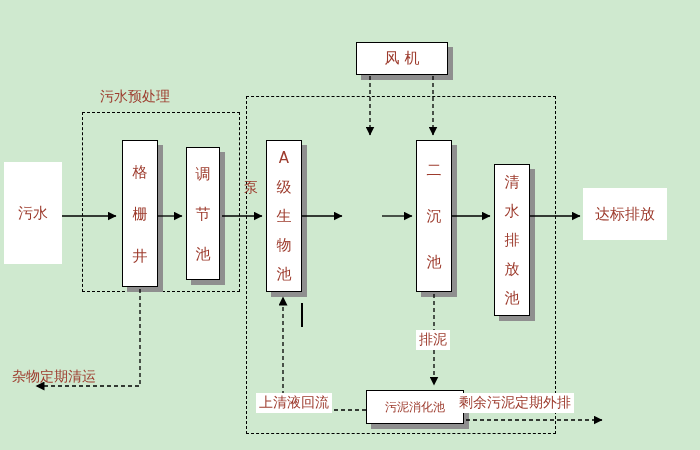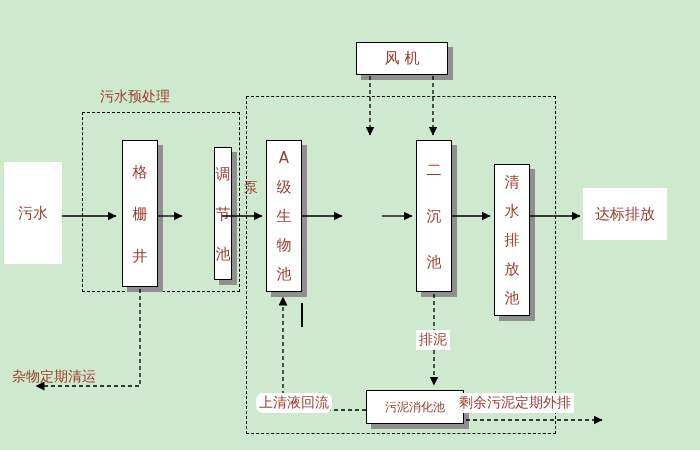--- a/index.html
+++ b/index.html
@@ -74,21 +74,21 @@
   <div class="panel" style="left:4px; top:162px; width:58px; height:102px;">
     <span>污水</span>
   </div>
 
   <div class="floatlabel" style="left:100px; top:88px;">污水预处理</div>
 
   <div class="node" style="left:122px; top:140px; width:36px; height:147px;">
     <span class="vtext lh3a">格栅井</span>
   </div>
 
-  <div class="node" style="left:186px; top:147px; width:18px; height:133px;margin-left:28px;">
+  <div class="node" style="left:186px; top:147px; width:34px; height:133px;">
     <span class="vtext lh3b">调节池</span>
   </div>
 
   <div class="floatlabel" style="left:244px; top:179px;">泵</div>
 
   <div class="node" style="left:266px; top:140px; width:36px; height:152px;">
     <span class="vtext lh5">A级生物池</span>
   </div>
 
 
@@ -107,19 +107,19 @@
   <div class="panel" style="left:583px; top:188px; width:84px; height:52px;">
     <span>达标排放</span>
   </div>
 
   <div class="node" style="left:366px; top:390px; width:98px; height:34px;">
     <span class="htext" style="font-size:12px;">污泥消化池</span>
   </div>
 
   <div class="floatlabel whitebg" style="left:416px; top:330px;">排泥</div>
 
-  <div class="floatlabel whitebg" style="left:256px; top:393px;border-radius:7px;">上清液回流</div>
+  <div class="floatlabel whitebg" style="left:256px; top:393px;">上清液回流</div>
 
   <div class="floatlabel whitebg" style="left:456px; top:393px;">剩余污泥定期外排</div>
 
   <div class="floatlabel" style="left:12px; top:368px;">杂物定期清运</div>
 
 </div>
 
 </body></html>

